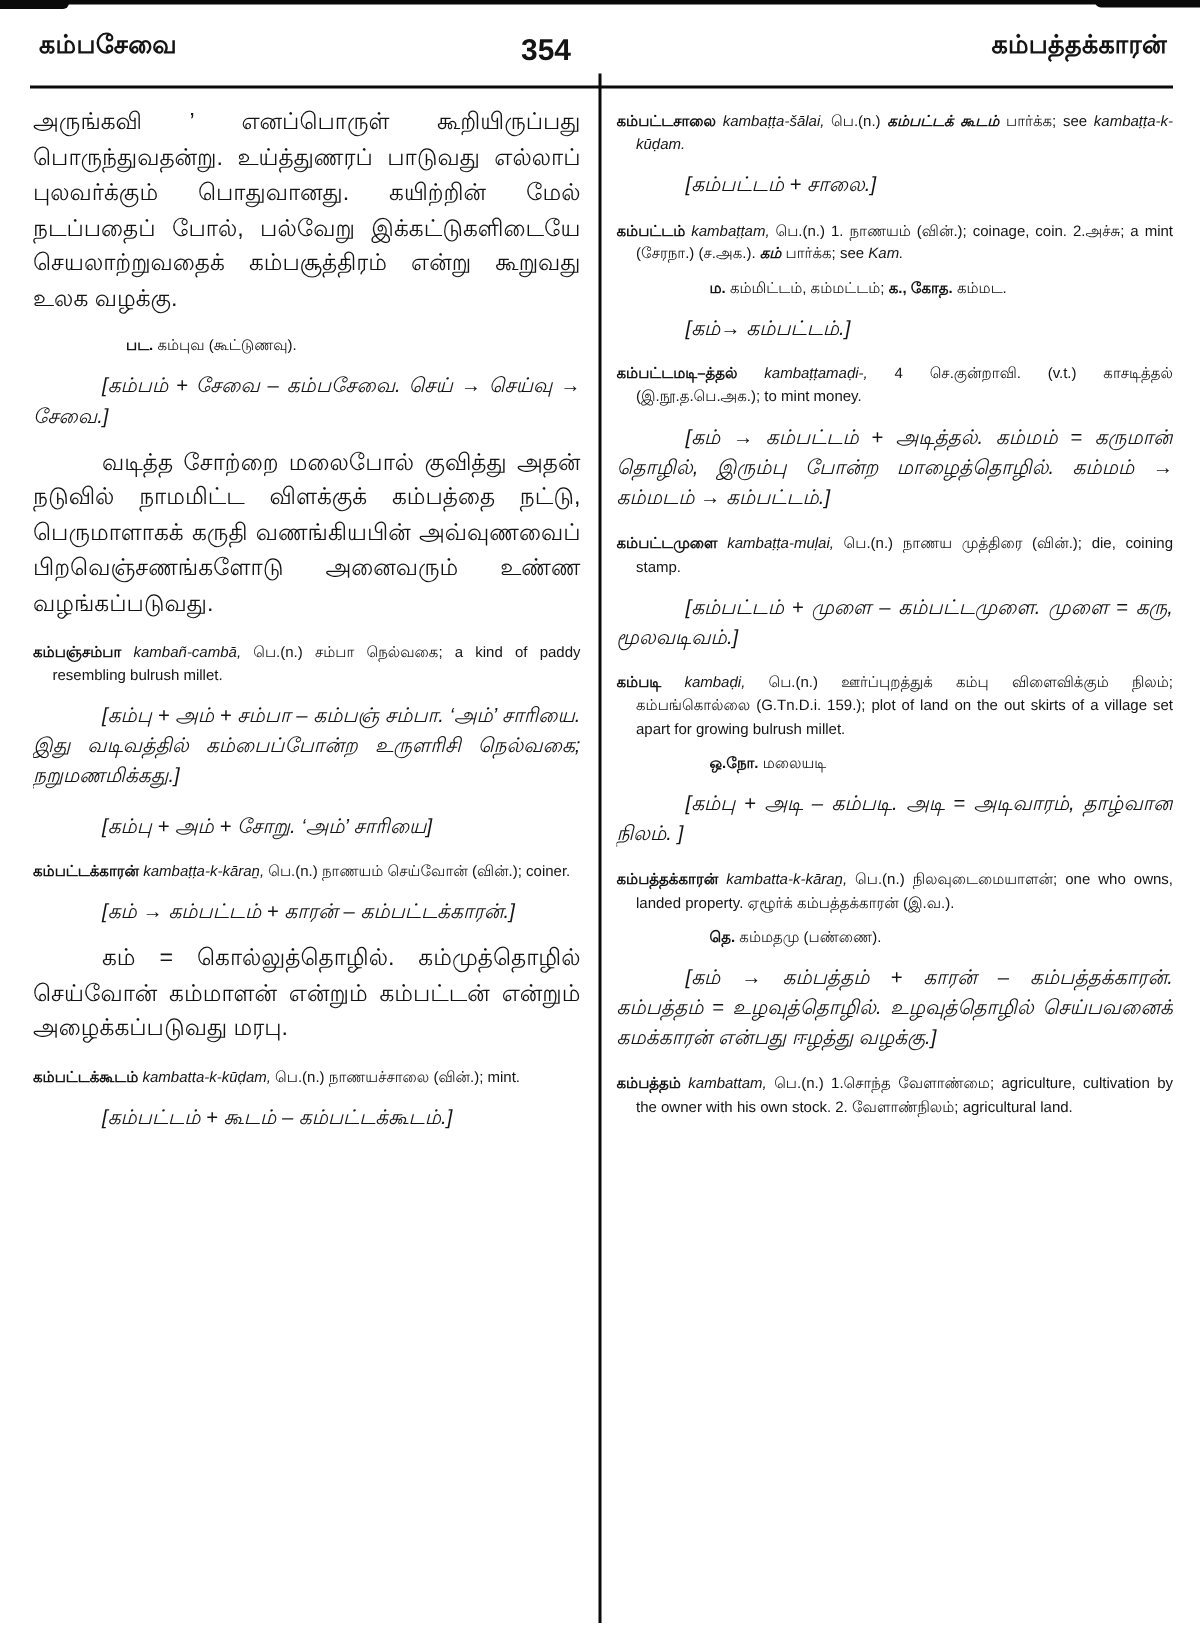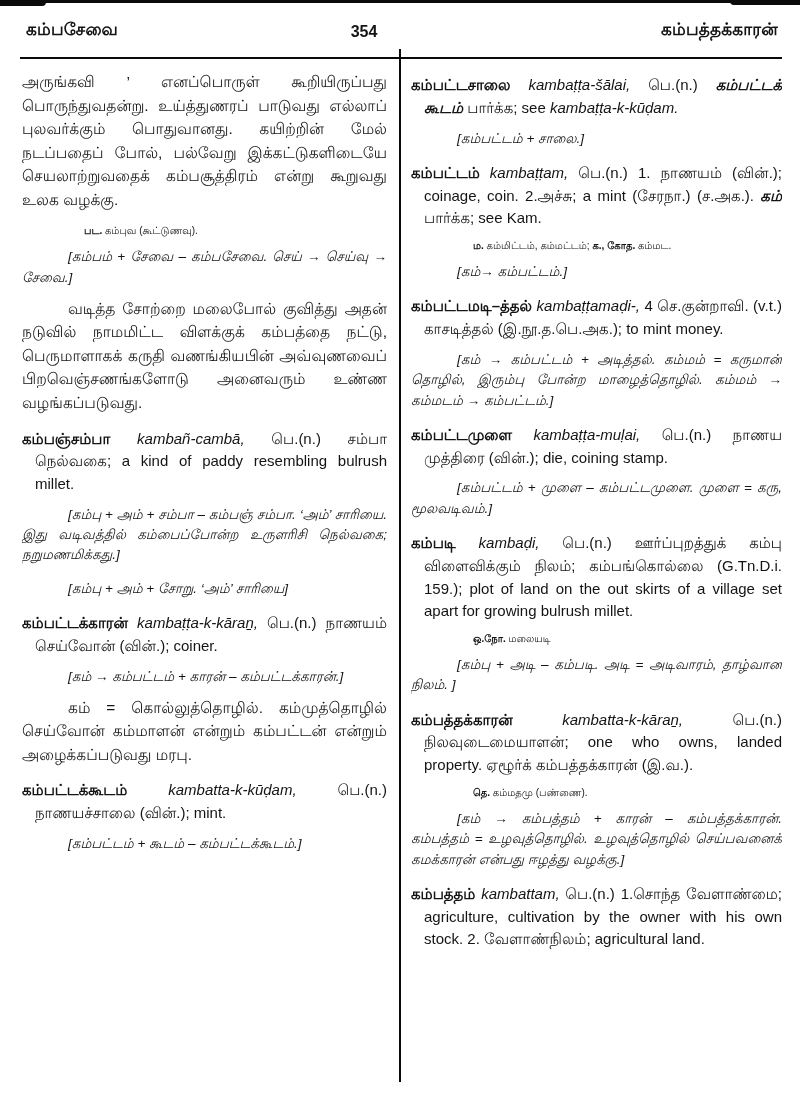--- a/index.html
+++ b/index.html
@@ -7,29 +7,29 @@
     width:800px;height:1100px;position:relative;overflow:hidden;
     background:#ffffff;color:#141414;
     font-family:"Liberation Sans","DejaVu Sans",sans-serif;
   }
   .scan-edge-top{position:absolute;top:0;left:0;width:800px;height:3px;background:#0a0a0a;}
   .scan-blob-tl{position:absolute;top:0;left:0;width:46px;height:6px;background:#0a0a0a;border-radius:0 0 4px 0;}
   .scan-blob-tr{position:absolute;top:0;right:0;width:70px;height:5px;background:#0a0a0a;border-radius:0 0 0 4px;}
   .header-word{position:absolute;top:20px;font-size:17px;font-weight:bold;letter-spacing:.2px;}
   .hw-left{left:26px;}
   .hw-right{right:22px;}
-  .page-number{position:absolute;top:23px;left:0;width:728px;text-align:center;font-size:16px;font-weight:bold;}
+  .page-number{position:absolute;top:23px;left:0;width:728px;text-align:center;font-size:20px;font-weight:bold;}
   .header-rule{position:absolute;top:57px;left:20px;width:762px;height:2px;background:#0a0a0a;}
   .column-divider{position:absolute;top:49px;left:399px;width:2px;height:1033px;background:#0a0a0a;}
   .col{position:absolute;top:70px;overflow:hidden;height:1016px;}
   .col-left{left:22px;width:365px;}
   .col-right{left:411px;width:371px;}
   .cont{margin:0 0 0 0;font-size:15.5px;line-height:1.52;text-align:justify;}
   .entry{margin-top:13px;}
-  .headline{margin:0;padding-left:13px;text-indent:-13px;font-size:15px;line-height:1.52;text-align:justify;}
+  .headline{margin:0;padding-left:13px;text-indent:-13px;font-size:10px;line-height:1.52;text-align:justify;}
   .hw{font-weight:bold;}
   .tr{font-style:italic;}
   .note{margin:9px 0 0 62px;font-size:10px;line-height:1.4;}
   .etym{margin:9px 0 0 0;font-size:13.5px;line-height:1.5;font-style:italic;text-indent:46px;text-align:justify;}
   .para{margin:9px 0 0 0;font-size:15.5px;line-height:1.52;text-indent:46px;text-align:justify;}
 </style>
 </head>
 <body>
 
 <div class="scan-edge-top"></div>
@@ -72,21 +72,21 @@
   </div>
 </div>
 
 <div class="col col-right">
   <div class="entry" style="margin-top:4px">
     <p class="headline"><span class="hw">கம்பட்டசாலை</span><span class="tr"> kambaṭṭa-šālai,</span><span><span> பெ.(n.) </span><span style="font-weight: bold; font-style: italic;">கம்பட்டக் கூடம்</span><span> பார்க்க; see </span><span style="font-style: italic;">kambaṭṭa-k-kūḍam.</span></span></p>
     <p class="etym">[கம்பட்டம் + சாலை.]</p>
   </div>
 
   <div class="entry">
-    <p class="headline"><span class="hw">கம்பட்டம்</span><span class="tr"> kambaṭṭam,</span><span><span> பெ.(n.) 1. நாணயம் (வின்.); coinage, coin. 2.அச்சு; a mint (சேரநா.) (ச.அக.). </span><span style="font-weight: bold; font-style: italic;">கம்</span><span> பார்க்க; see </span><span style="">Kam.</span></span></p>
+    <p class="headline"><span class="hw">கம்பட்டம்</span><span class="tr"> kambaṭṭam,</span><span><span> பெ.(n.) 1. நாணயம் (வின்.); coinage, coin. 2.அச்சு; a mint (சேரநா.) (ச.அக.). </span><span style="font-weight: bold; font-style: italic;">கம்</span><span> பார்க்க; see </span><span style="font-style: italic;">Kam.</span></span></p>
     <p class="note"><span style="font-weight: bold;">ம.</span><span> கம்மிட்டம், கம்மட்டம்; </span><span style="font-weight: bold;">க.,</span><span> </span><span style="font-weight: bold;">கோத.</span><span> கம்மட.</span></p>
     <p class="etym">[கம்→ கம்பட்டம்.]</p>
   </div>
 
   <div class="entry">
     <p class="headline"><span class="hw">கம்பட்டமடி–த்தல்</span><span class="tr"> kambaṭṭamaḍi-,</span><span><span> 4 செ.குன்றாவி. (v.t.) காசடித்தல் (இ.நூ.த.பெ.அக.); to mint money.</span></span></p>
     <p class="etym">[கம் → கம்பட்டம் + அடித்தல். கம்மம் = கருமான் தொழில், இரும்பு போன்ற மாழைத்தொழில். கம்மம் → கம்மடம் → கம்பட்டம்.]</p>
   </div>
 
   <div class="entry">

